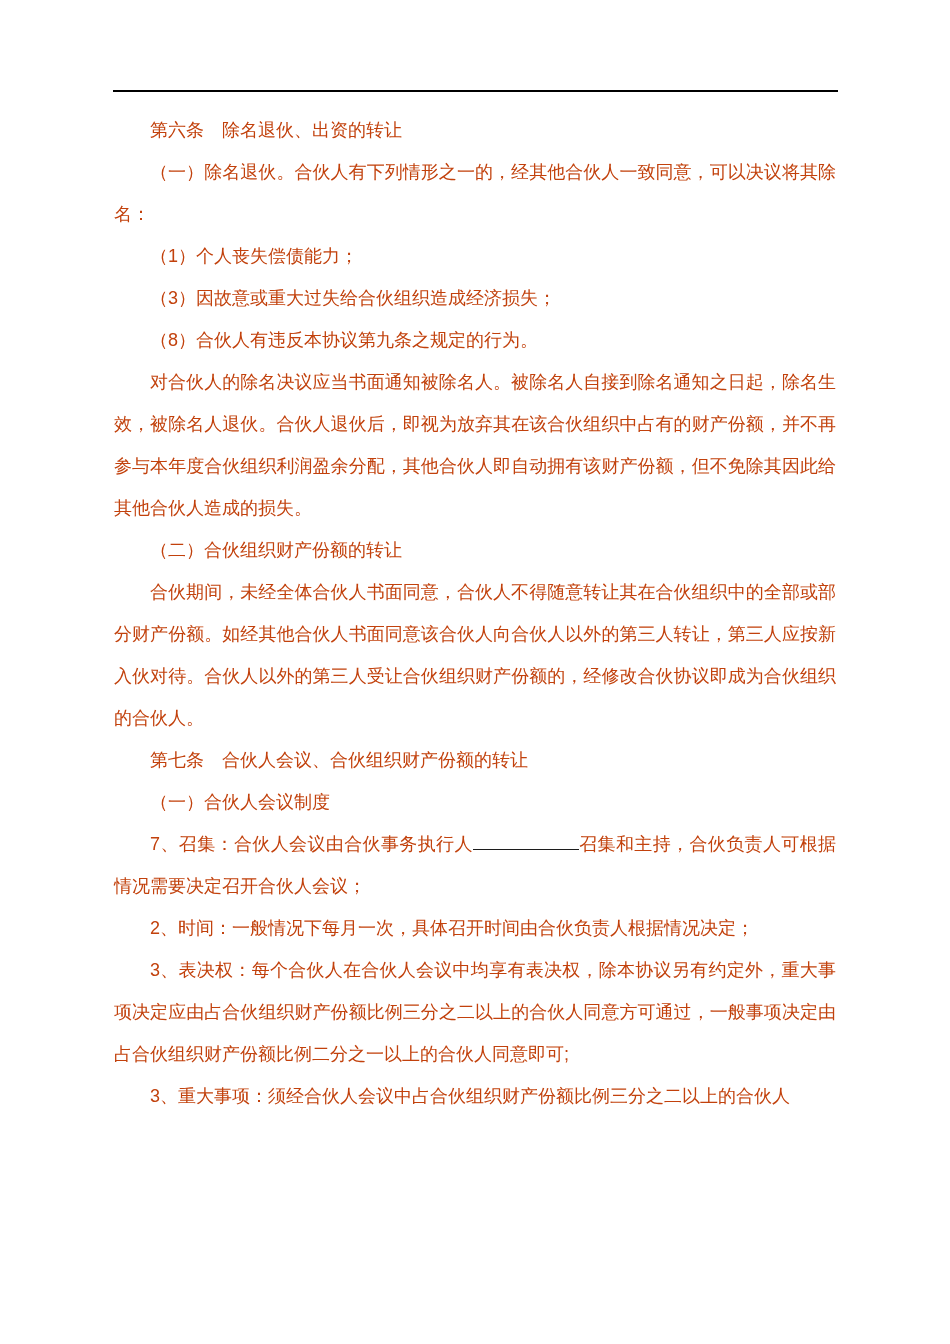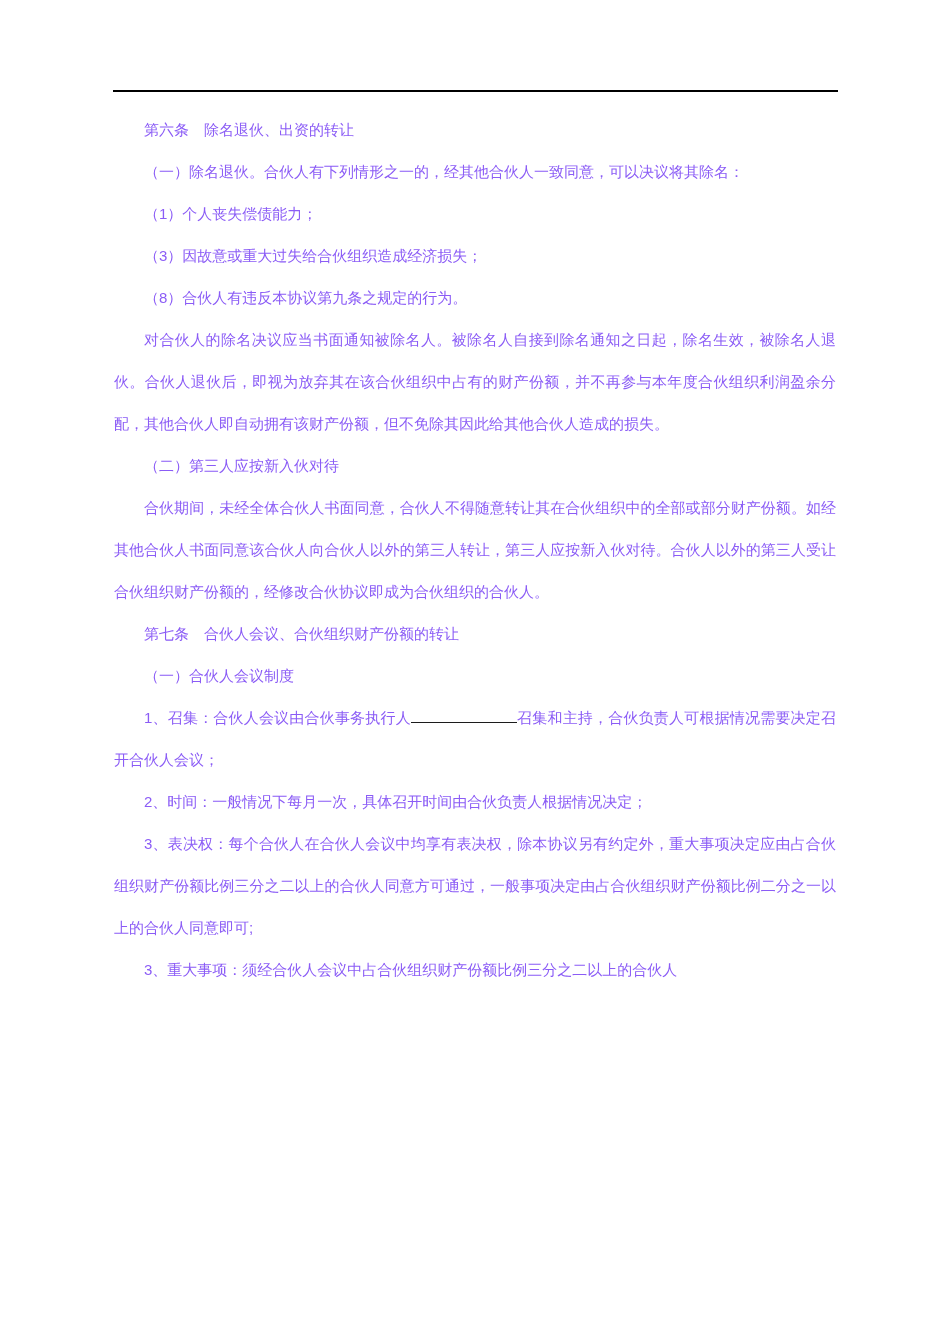--- a/index.html
+++ b/index.html
@@ -22,22 +22,22 @@
     top: 90px;
     left: 113px;
     width: 725px;
     border-top: 2px solid #000000;
   }
   .content {
     position: absolute;
     top: 109px;
     left: 114px;
     right: 114px;
-    color: #8b5cf6;
-    font-size: 15px;
+    color: #c2410c;
+    font-size: 18px;
     line-height: 42px;
     text-align: justify;
   }
   .para {
     margin: 0;
     text-indent: 2em;
     word-break: break-all;
   }
   .blank-line {
     display: inline-block;
@@ -52,22 +52,22 @@
 
 <div class="page">
   <div class="header-rule"></div>
   <div class="content">
       <p class="para"><span>第六条　除名退伙、出资的转让</span></p>
       <p class="para"><span>（一）除名退伙。合伙人有下列情形之一的，经其他合伙人一致同意，可以决议将其除名：</span></p>
       <p class="para"><span>（1）个人丧失偿债能力；</span></p>
       <p class="para"><span>（3）因故意或重大过失给合伙组织造成经济损失；</span></p>
       <p class="para"><span>（8）合伙人有违反本协议第九条之规定的行为。</span></p>
       <p class="para"><span>对合伙人的除名决议应当书面通知被除名人。被除名人自接到除名通知之日起，除名生效，被除名人退伙。合伙人退伙后，即视为放弃其在该合伙组织中占有的财产份额，并不再参与本年度合伙组织利润盈余分配，其他合伙人即自动拥有该财产份额，但不免除其因此给其他合伙人造成的损失。</span></p>
-      <p class="para"><span>（二）第三人应按新入伙对待</span></p>
+      <p class="para"><span>（二）合伙组织财产份额的转让</span></p>
       <p class="para"><span>合伙期间，未经全体合伙人书面同意，合伙人不得随意转让其在合伙组织中的全部或部分财产份额。如经其他合伙人书面同意该合伙人向合伙人以外的第三人转让，第三人应按新入伙对待。合伙人以外的第三人受让合伙组织财产份额的，经修改合伙协议即成为合伙组织的合伙人。</span></p>
       <p class="para"><span>第七条　合伙人会议、合伙组织财产份额的转让</span></p>
       <p class="para"><span>（一）合伙人会议制度</span></p>
-      <p class="para"><span>1、召集：合伙人会议由合伙事务执行人</span><span class="blank-line"></span><span>召集和主持，合伙负责人可根据情况需要决定召开合伙人会议；</span></p>
+      <p class="para"><span>7、召集：合伙人会议由合伙事务执行人</span><span class="blank-line"></span><span>召集和主持，合伙负责人可根据情况需要决定召开合伙人会议；</span></p>
       <p class="para"><span>2、时间：一般情况下每月一次，具体召开时间由合伙负责人根据情况决定；</span></p>
       <p class="para"><span>3、表决权：每个合伙人在合伙人会议中均享有表决权，除本协议另有约定外，重大事项决定应由占合伙组织财产份额比例三分之二以上的合伙人同意方可通过，一般事项决定由占合伙组织财产份额比例二分之一以上的合伙人同意即可;</span></p>
       <p class="para"><span>3、重大事项：须经合伙人会议中占合伙组织财产份额比例三分之二以上的合伙人</span></p>
     </div>
 </div>
 
 </body></html>

